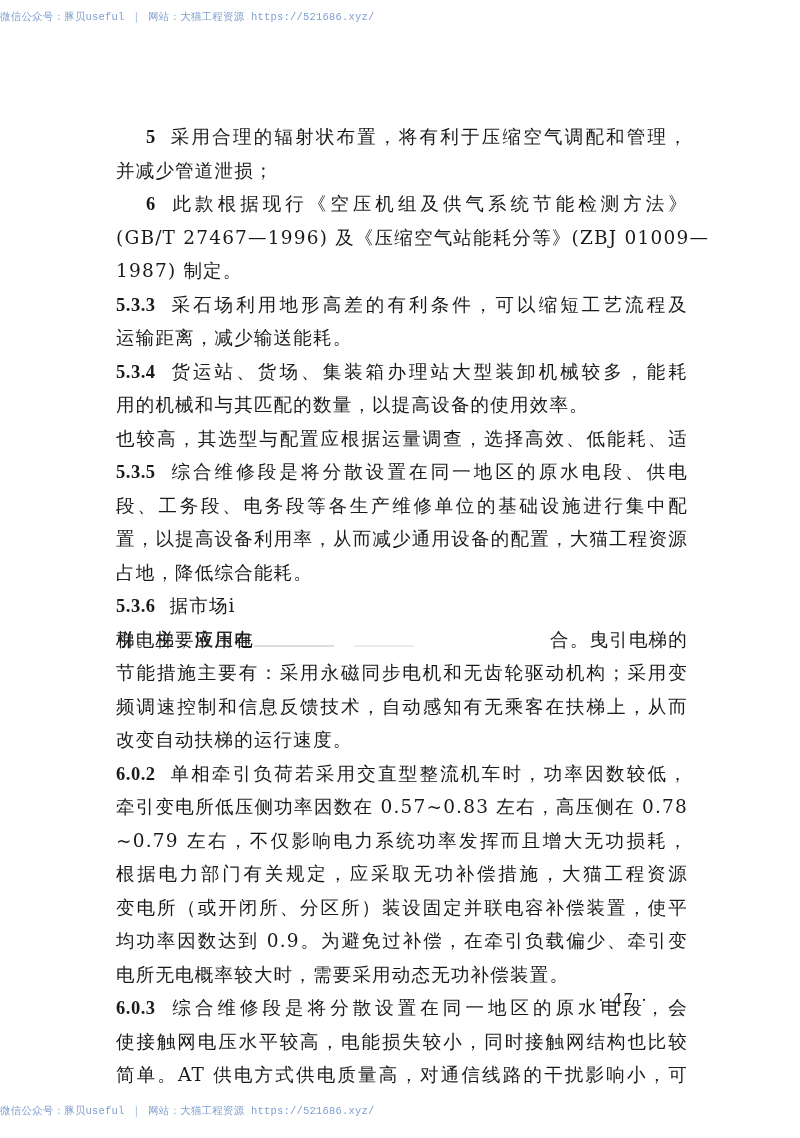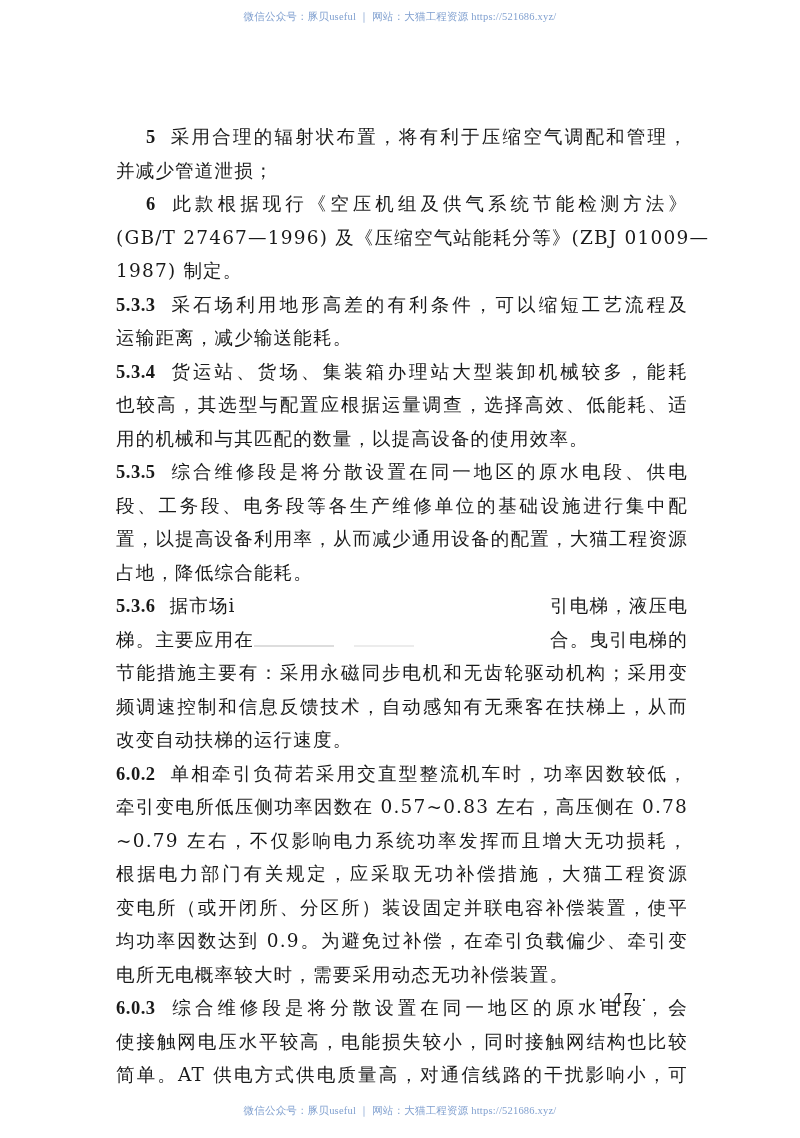--- a/index.html
+++ b/index.html
@@ -1,22 +1,22 @@
 <!DOCTYPE html>
 <html><head>
 <meta charset="utf-8">
 <style>
   html, body { margin: 0; padding: 0; }
   body {
     width: 800px; height: 1138px; background: #ffffff; position: relative; overflow: hidden;
     font-family: "DejaVu Serif", "Liberation Serif", serif; color: #1a1a1a;
   }
   .watermark {
-    position: absolute; left: 0; width: 800px; text-align: center;
-    font-family: Liberation Serif, serif;
+    position: absolute; left: 0; width: 800px; 
+    font-family: Liberation Mono, monospace;
     font-size: 10.5px; color: #7f9fcf; letter-spacing: 0.2px;
   }
   .watermark.top { top: 10px; }
   .watermark.bottom { top: 1104px; }
   .page {
     position: absolute; left: 116px; top: 120px; width: 572px;
   }
   .line {
     height: 33.5px; line-height: 33px; font-size: 18.5px; white-space: nowrap;
     letter-spacing: 1.2px; position: relative;
@@ -50,33 +50,33 @@
     <div class="line">1987) 制定。</div>
   </div>
 
   <div>
     <div class="line justify"><span class="num">5.3.3</span><span>采石场利用地形高差的有利条件，可以缩短工艺流程及</span></div>
     <div class="line">运输距离，减少输送能耗。</div>
   </div>
 
   <div>
     <div class="line justify"><span class="num">5.3.4</span><span>货运站、货场、集装箱办理站大型装卸机械较多，能耗</span></div>
+    <div class="line">用的机械和与其匹配的数量，以提高设备的使用效率。</div>
     <div class="line justify">也较高，其选型与配置应根据运量调查，选择高效、低能耗、适</div>
-    <div class="line">用的机械和与其匹配的数量，以提高设备的使用效率。</div>
   </div>
 
   <div>
     <div class="line justify"><span class="num">5.3.5</span><span>综合维修段是将分散设置在同一地区的原水电段、供电</span></div>
     <div class="line justify">段、工务段、电务段等各生产维修单位的基础设施进行集中配</div>
     <div class="line justify">置，以提高设备利用率，从而减少通用设备的配置，大猫工程资源</div>
     <div class="line">占地，降低综合能耗。</div>
   </div>
 
   <div>
-    <div class="line" style="display:flex;justify-content:space-between;">
+    <div class="line" style="display:flex;justify-content:space-between;flex-direction:column;">
       <span><span class="num">5.3.6</span><span>据市场i</span></span>
       <span style="flex:1;"></span>
       <span>引电梯，液压电</span>
     </div>
     <div class="line" style="display:flex;justify-content:space-between;text-align:center;">
       <span>梯。主要应用在</span>
       <span style="flex:1;position:relative;">
           <span class="erase-mark" style="left:0;width:80px;top:22px;"></span>
           <span class="erase-mark" style="left:100px;width:60px;top:22px;opacity:0.4;"></span>
         </span>

